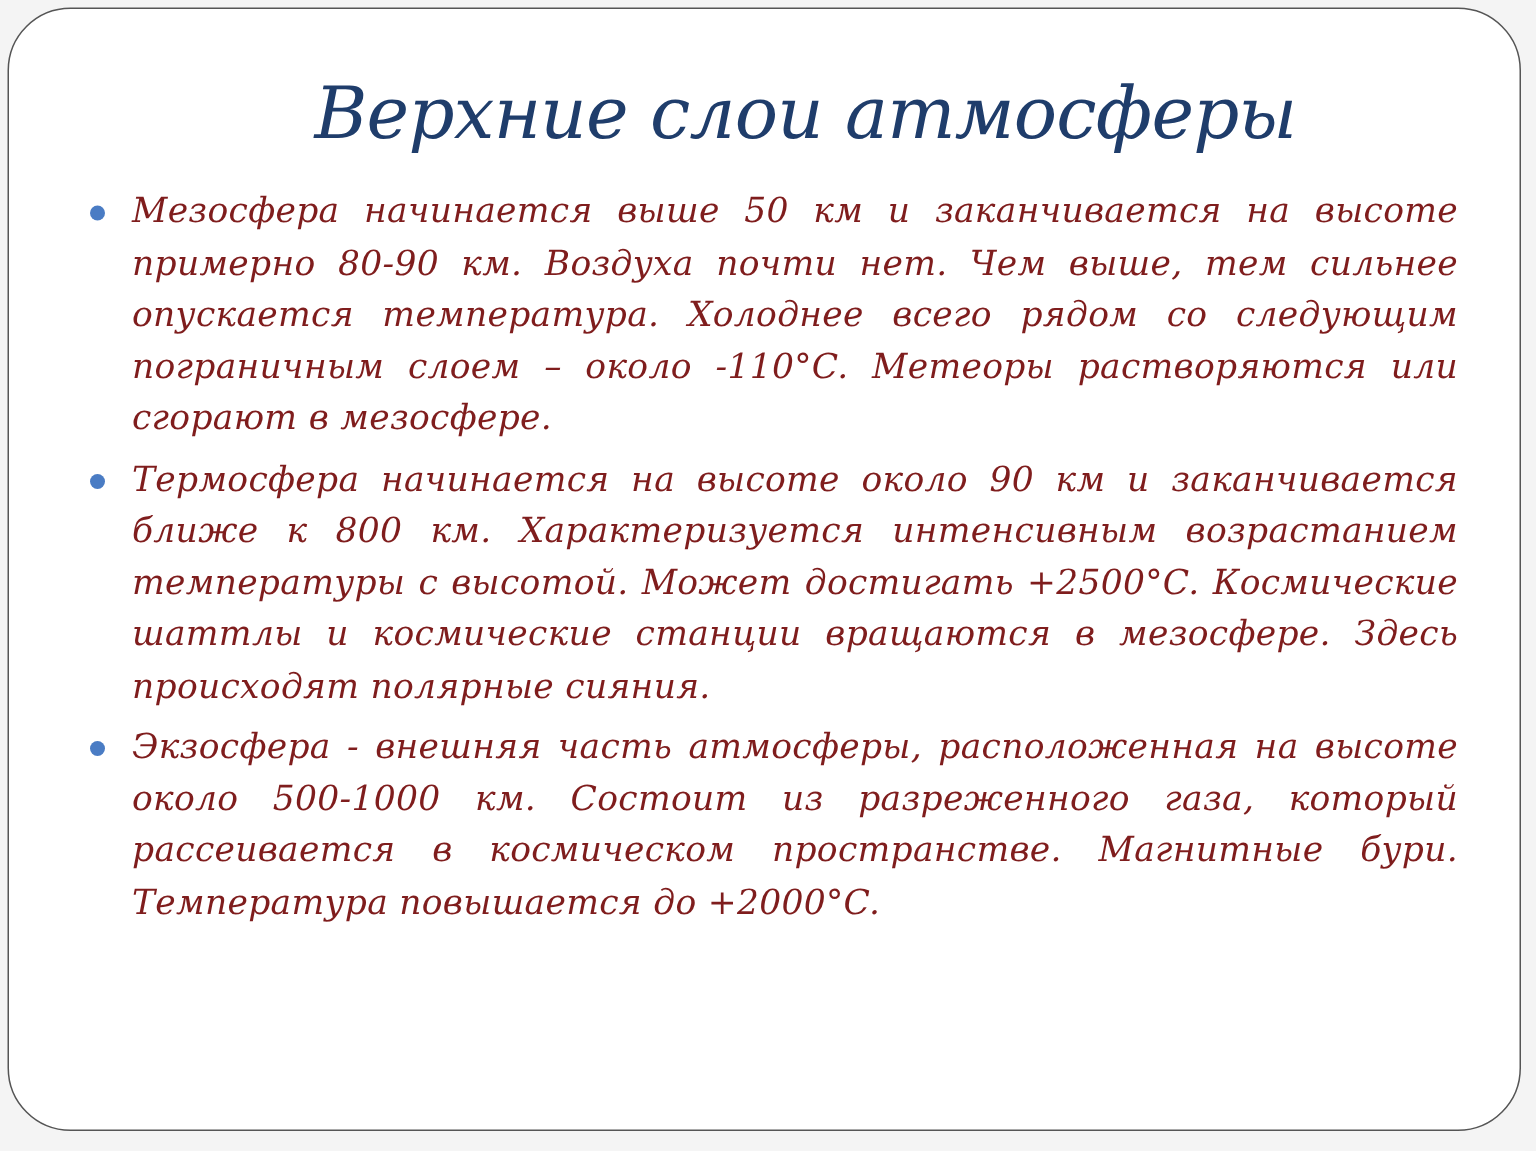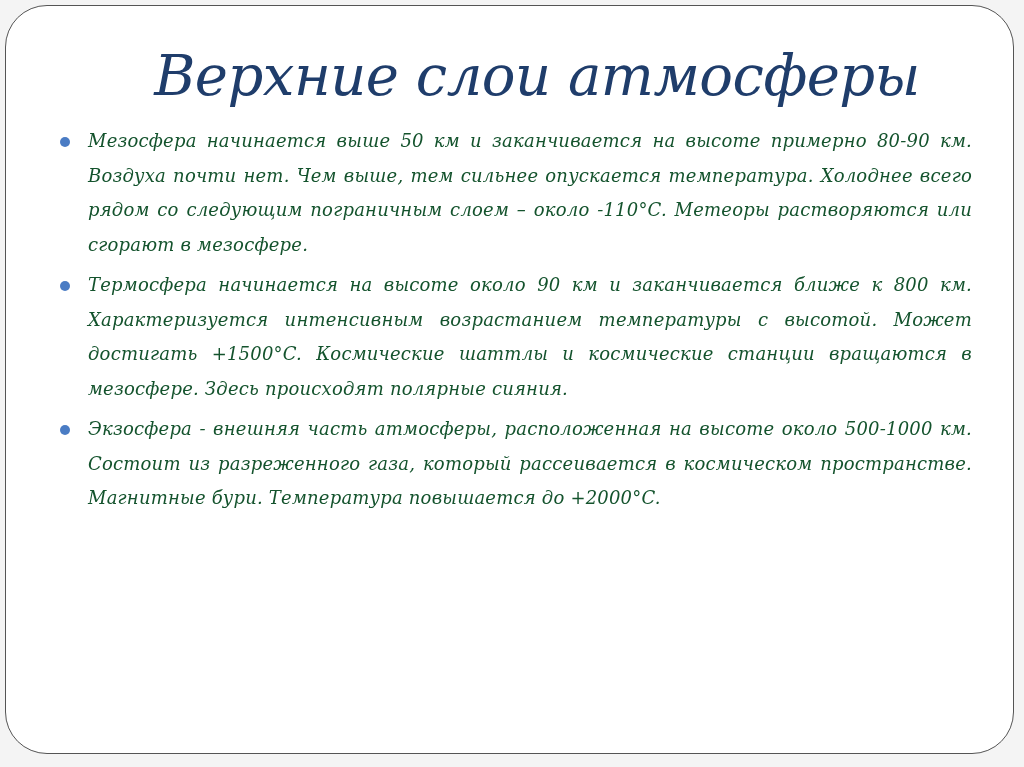--- a/index.html
+++ b/index.html
@@ -28,21 +28,21 @@
       box-sizing: border-box;
     }
     .title {
       position: absolute;
       left: 0;
       top: 48px;
       width: 1024px;
       text-align: center;
       font-family: "DejaVu Serif", serif;
       font-style: italic;
-      font-size: 56px;
+      font-size: 48px;
       color: #1f3d6b;
       letter-spacing: -0.5px;
       line-height: 56px;
       padding-left: 50px;
       box-sizing: border-box;
     }
     .content {
       position: absolute;
       left: 60px;
       top: 124px;
@@ -58,43 +58,43 @@
       left: 0;
       top: 13px;
       width: 10px;
       height: 10px;
       border-radius: 50%;
       background: #4a7cc4;
     }
     .bullet-text {
       font-family: "DejaVu Serif", serif;
       font-style: italic;
-      font-size: 18px;
+      font-size: 23px;
       line-height: 34.5px;
-      color: #14532d;
+      color: #7f1d1d;
       text-align: justify;
       margin: 0;
       letter-spacing: 0.2px;
     }
   </style>
 </head>
 <body>
 
 <div class="slide">
   <div class="card"></div>
 
   <h1 class="title" style="margin:0;font-weight:normal;">Верхние слои атмосферы</h1>
 
   <div class="content">
     <div class="bullet-item">
       <span class="bullet-dot"></span>
       <p class="bullet-text">Мезосфера начинается выше 50 км и заканчивается на высоте примерно 80-90 км. Воздуха почти нет. Чем выше, тем сильнее опускается температура. Холоднее всего рядом со следующим пограничным слоем – около -110°C. Метеоры растворяются или сгорают в мезосфере.</p>
     </div>
     <div class="bullet-item">
       <span class="bullet-dot"></span>
-      <p class="bullet-text">Термосфера начинается на высоте около 90 км и заканчивается ближе к 800 км. Характеризуется интенсивным возрастанием температуры с высотой. Может достигать +1500°C. Космические шаттлы и космические станции вращаются в мезосфере. Здесь происходят полярные сияния.</p>
+      <p class="bullet-text">Термосфера начинается на высоте около 90 км и заканчивается ближе к 800 км. Характеризуется интенсивным возрастанием температуры с высотой. Может достигать +2500°C. Космические шаттлы и космические станции вращаются в мезосфере. Здесь происходят полярные сияния.</p>
     </div>
     <div class="bullet-item">
       <span class="bullet-dot"></span>
       <p class="bullet-text">Экзосфера - внешняя часть атмосферы, расположенная на высоте около 500-1000 км. Состоит из разреженного газа, который рассеивается в космическом пространстве. Магнитные бури. Температура повышается до +2000°C.</p>
     </div>
   </div>
 </div>
 
 </body></html>

